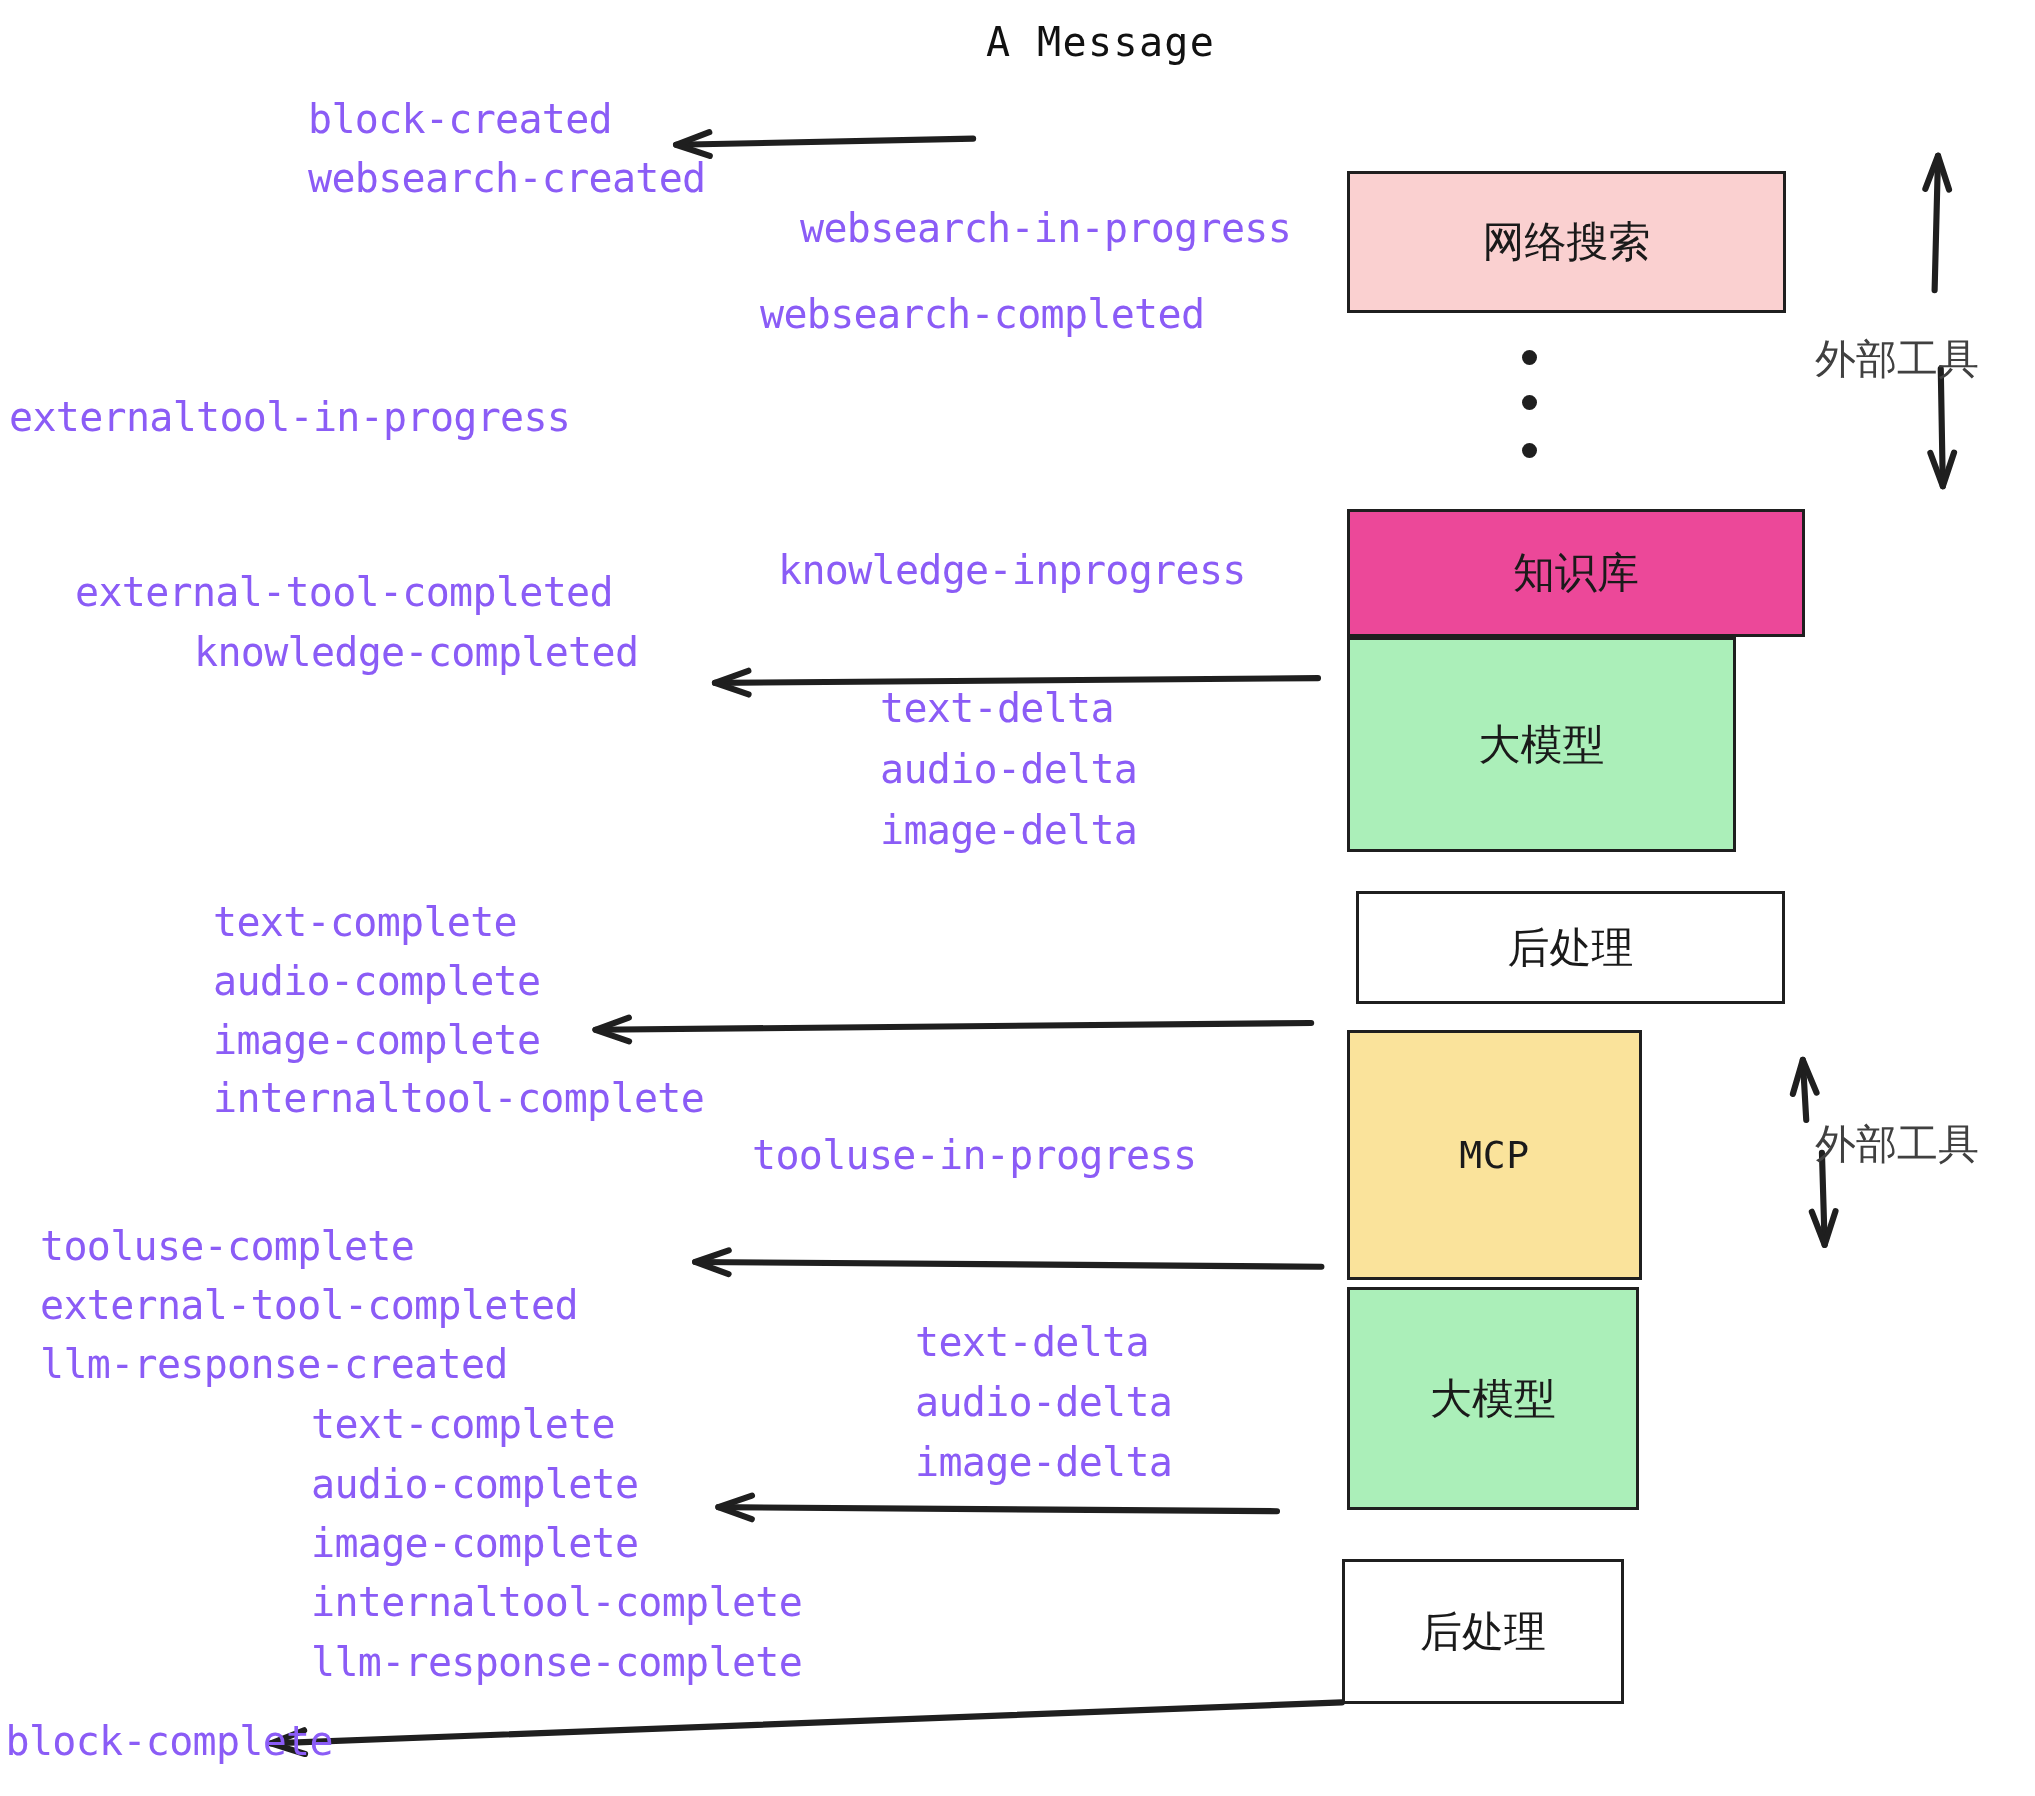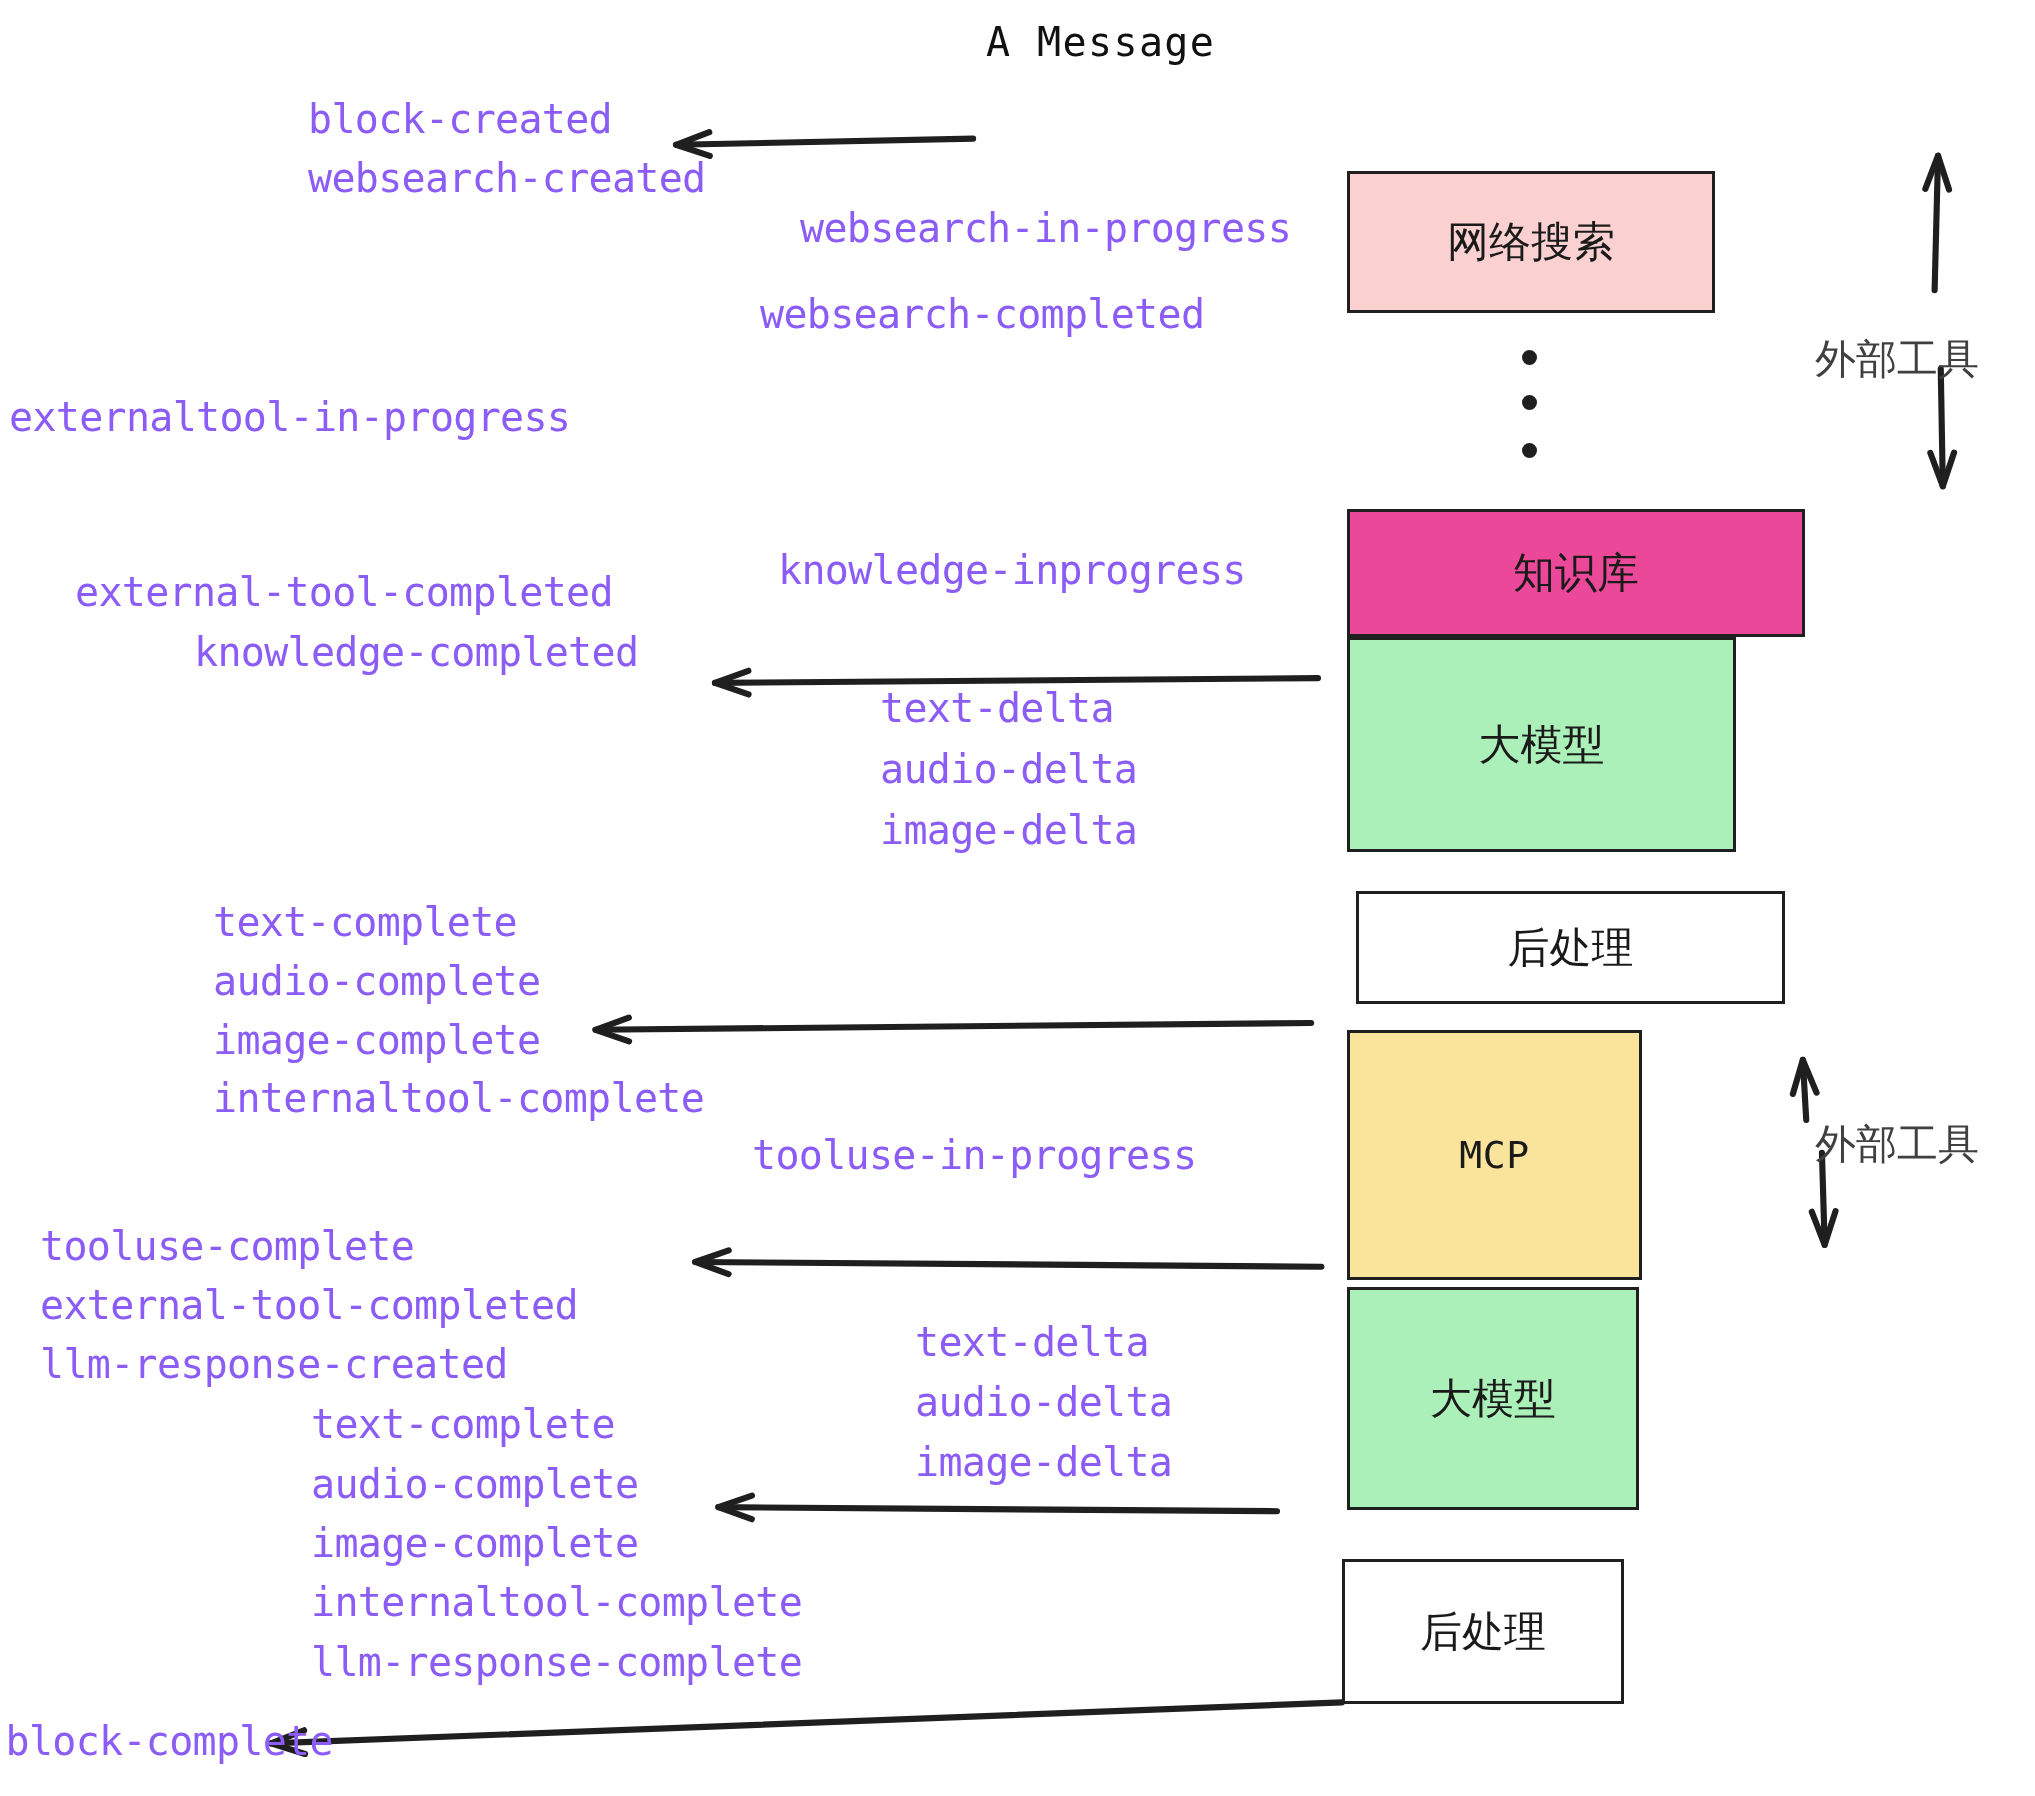--- a/index.html
+++ b/index.html
@@ -127,21 +127,21 @@
           <polyline points="2660.094331116031,1599.960586495573 2640,1552 2625.467521461123,1601.9280188623288"></polyline>
         </g>
         <g>
           <line x1="2668" y1="1688" x2="2672" y2="1823"></line>
           <polyline points="2653.214374968476,1774.5118541066481 2672,1823 2687.881818356132,1773.4846705988657"></polyline>
         </g>
       </g>
   </svg>
 
   <div id="node-layer">
-      <div class="node-box" style="left: 1347px; top: 171px; width: 368px; height: 142px; background: rgb(250, 208, 208);">
+      <div class="node-box" style="left: 1347px; top: 171px; width: 439px; height: 142px; background: rgb(250, 208, 208);">
         <span class="node-label">网络搜索</span>
       </div>
       <div class="node-box" style="left: 1347px; top: 509px; width: 458px; height: 128px; background: #ec4899;">
         <span class="node-label">知识库</span>
       </div>
       <div class="node-box" style="left: 1347px; top: 637px; width: 389px; height: 215px; background: rgb(171, 239, 185);">
         <span class="node-label">大模型</span>
       </div>
       <div class="node-box" style="left: 1356px; top: 891px; width: 429px; height: 113px; background: rgb(255, 255, 255);">
         <span class="node-label">后处理</span>

